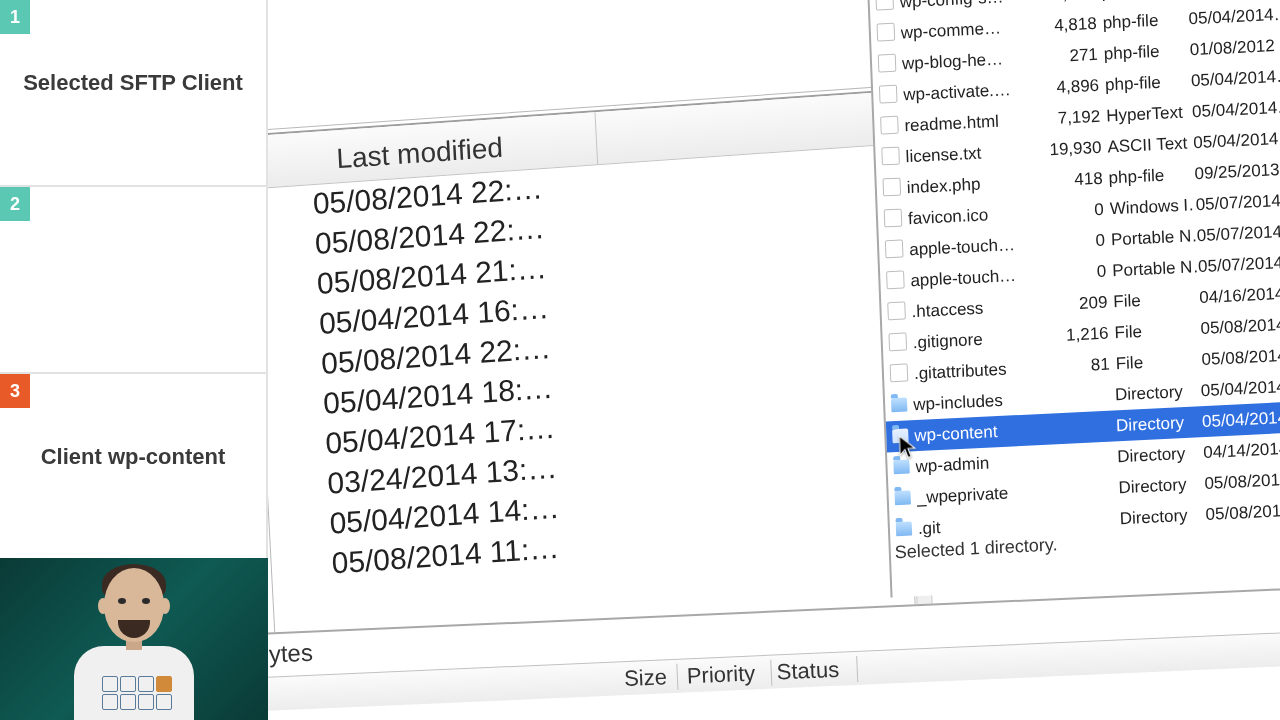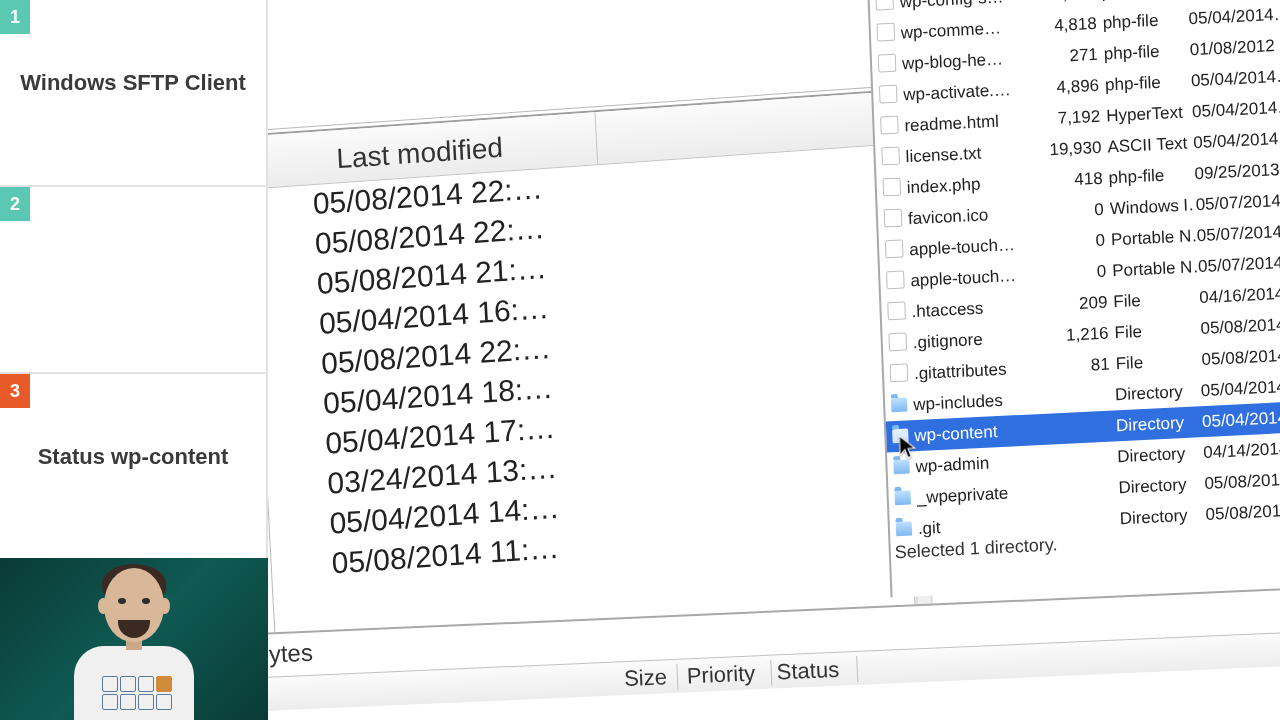--- a/index.html
+++ b/index.html
@@ -67,28 +67,28 @@
   .queue-hdr{position:absolute;left:0;top:44px;width:1200px;height:34px;background:linear-gradient(#fbfbfb,#ececec);border-top:1px solid #c0c0c0;border-bottom:1px solid #c0c0c0;}
   .qh{position:absolute;top:4px;font-size:22px;color:#333;border-right:1px solid #c0c0c0;height:26px;line-height:26px;padding-right:10px;}
   .queue-body{position:absolute;left:0;top:78px;width:1200px;height:80px;background:#fff;}
 </style>
 </head>
 <body>
 
 <div class="steps">
   <div class="step">
     <div class="step-num n1">1</div>
-    <div class="step-label">Windows SFTP Client</div>
+    <div class="step-label">Selected SFTP Client</div>
   </div>
   <div class="step">
     <div class="step-num n2">2</div>
   </div>
   <div class="step">
     <div class="step-num n3">3</div>
-    <div class="step-label">Status wp-content</div>
+    <div class="step-label">Client wp-content</div>
   </div>
   <div class="webcam">
     <div class="presenter">
       <div class="shirt">
         <div class="shirt-gfx">
           <div class="gfx-cell" style="left:0;top:0"></div>
             <div class="gfx-cell" style="left:18px;top:0"></div>
             <div class="gfx-cell" style="left:36px;top:0"></div>
             <div class="gfx-cell" style="left:54px;top:0;background:#d08a3a;border-color:#d08a3a"></div>
           <div class="gfx-cell" style="left:0;top:18px"></div>

